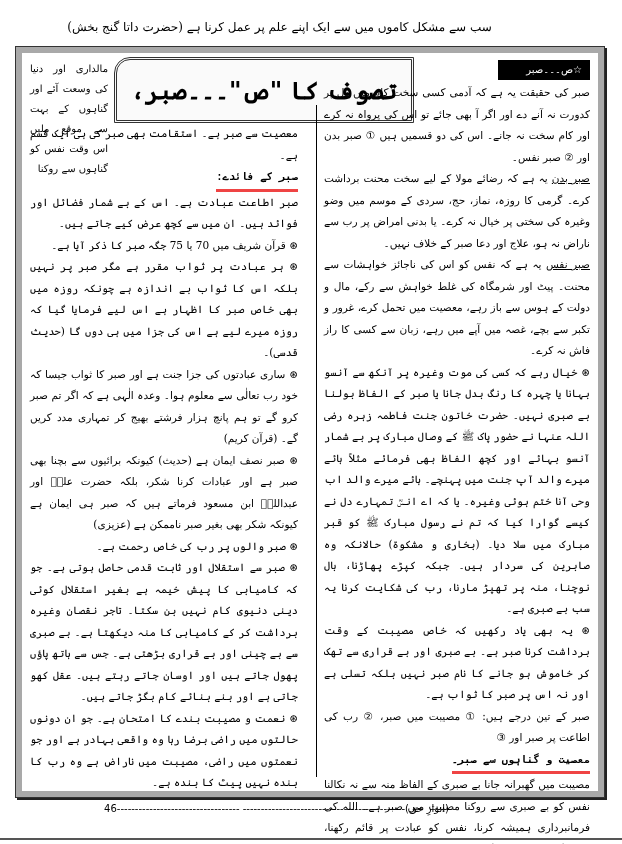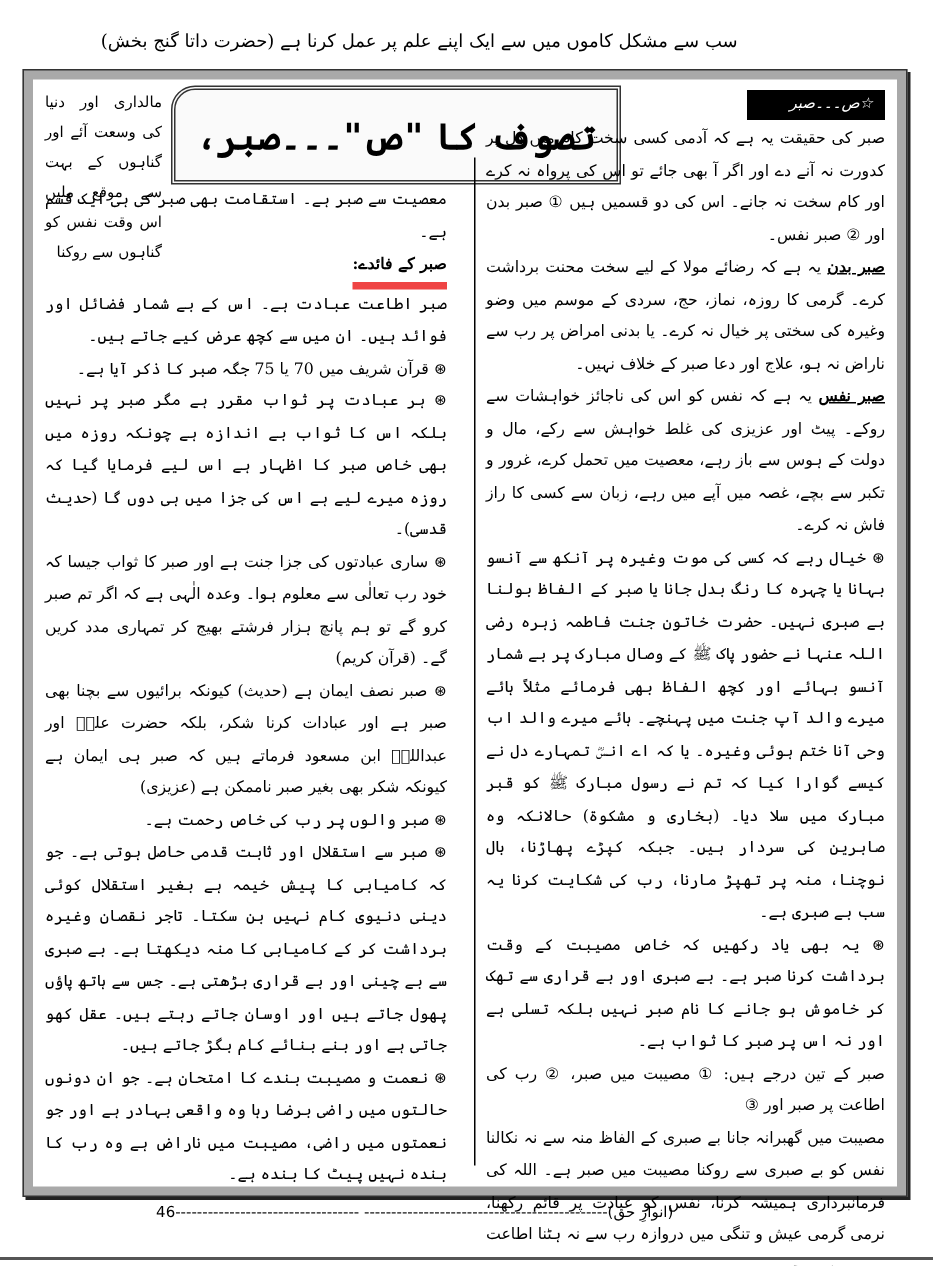--- a/index.html
+++ b/index.html
@@ -6,22 +6,22 @@
   body { width:622px; height:844px; position:relative; overflow:hidden; font-family:"DejaVu Serif", serif; color:#000; }
   .top-quote { position:absolute; top:20px; left:0; width:559px; text-align:center; font-size:12px; direction:rtl; }
   .frame { position:absolute; left:15px; top:46px; width:590px; height:752px; background:#a9a9a9; border:1px solid #333; box-sizing:border-box; box-shadow:2px 2px 0 #222; }
   .inner { position:absolute; left:6px; top:6px; right:6px; bottom:6px; background:#fff; }
   .divider { position:absolute; left:294px; top:52px; bottom:14px; width:1px; background:#000; }
   .col { position:absolute; direction:rtl; text-align:justify; font-size:10.5px; line-height:21.5px; }
   .col-right { left:302px; right:8px; top:6px; }
   .col-left { left:8px; right:300px; top:6px; }
   .col p { margin:0; }
   .section-tag { display:inline-block; background:#000; color:#fff; padding:1px 8px 1px 28px; font-size:10px; line-height:18px; margin-bottom:2px; }
-  .heading { text-decoration:underline; font-weight:bold; }
-  .subhead { font-weight:bold; border-bottom:5px solid #ef4444; display:inline-block; }
+  .heading { text-decoration:underline; font-weight:normal; }
+  .subhead { font-weight:bold; border-bottom:3px solid #ef4444; display:inline-block;font-family:Liberation Mono, monospace; }
   .title-box-wrap { position:absolute; left:92px; top:4px; width:300px; height:66px; }
   .title-box2 { position:absolute; left:0; top:0; right:0; bottom:0; border:3px double #333; border-radius:16px 0 0 0; background:#fafafa; display:flex; align-items:center; justify-content:center; font-size:24px; font-weight:bold; direction:rtl; }
   .left-float { position:absolute; left:8px; top:6px; width:78px; direction:rtl; font-size:10px; line-height:20px; text-align:justify; }
   .footer { position:absolute; top:803px; left:0; width:553px; text-align:center; font-size:10px; font-family:"DejaVu Sans", sans-serif; direction:ltr; letter-spacing:0; }
   .bottom-rule { position:absolute; left:0; right:0; bottom:4px; height:2px; background:#555; }
 </style>
 </head>
 <body>
 
 <div class="top-quote">سب سے مشکل کاموں میں سے ایک اپنے علم پر عمل کرنا ہے (حضرت داتا گنج بخش)</div>
@@ -29,27 +29,28 @@
 <div class="frame">
   <div class="inner">
 
     <div class="title-box-wrap">
       <div class="title-box2">تصوف کا "ص"۔۔۔صبر،</div>
     </div>
 
     <div class="divider"></div>
 
     <div class="col col-right">
-      <div style="font-style:italic;"><span class="section-tag">☆ص۔۔۔صبر</span></div>
+      <div style=""><span class="section-tag">☆ص۔۔۔صبر</span></div>
       <p>صبر کی حقیقت یہ ہے کہ آدمی کسی سخت کام میں دل پر کدورت نہ آنے دے اور اگر آ بھی جائے تو اس کی پرواہ نہ کرے اور کام سخت نہ جانے۔ اس کی دو قسمیں ہیں ① صبر بدن اور ② صبر نفس۔</p>
       <p><span class="heading">صبر بدن</span><span> یہ ہے کہ رضائے مولا کے لیے سخت محنت برداشت کرے۔ گرمی کا روزہ، نماز، حج، سردی کے موسم میں وضو وغیرہ کی سختی پر خیال نہ کرے۔ یا بدنی امراض پر رب سے ناراض نہ ہو، علاج اور دعا صبر کے خلاف نہیں۔</span></p>
-      <p><span class="heading">صبر نفس</span><span> یہ ہے کہ نفس کو اس کی ناجائز خواہشات سے روکے۔ پیٹ اور عزیزی کی غلط خواہش سے رکے، مال و دولت کے ہوس سے باز رہے، معصیت میں تحمل کرے، غرور و تکبر سے بچے، غصہ میں آپے میں رہے، زبان سے کسی کا راز فاش نہ کرے۔</span></p>
+      <p><span class="heading">صبر نفس</span><span> یہ ہے کہ نفس کو اس کی ناجائز خواہشات سے محنت۔ پیٹ اور شرمگاہ کی غلط خواہش سے رکے، مال و دولت کے ہوس سے باز رہے، معصیت میں تحمل کرے، غرور و تکبر سے بچے، غصہ میں آپے میں رہے، زبان سے کسی کا راز فاش نہ کرے۔</span></p>
       <p>⊛ خیال رہے کہ کسی کی موت وغیرہ پر آنکھ سے آنسو بہانا یا چہرہ کا رنگ بدل جانا یا صبر کے الفاظ بولنا بے صبری نہیں۔ حضرت خاتون جنت فاطمہ زہرہ رضی اللہ عنہا نے حضور پاک ﷺ کے وصال مبارک پر بے شمار آنسو بہائے اور کچھ الفاظ بھی فرمائے مثلاً ہائے میرے والد آپ جنت میں پہنچے۔ ہائے میرے والد اب وحی آنا ختم ہوئی وغیرہ۔ یا کہ اے انسؓ تمہارے دل نے کیسے گوارا کیا کہ تم نے رسول مبارک ﷺ کو قبر مبارک میں سلا دیا۔ (بخاری و مشکوۃ) حالانکہ وہ صابرین کی سردار ہیں۔ جبکہ کپڑے پھاڑنا، بال نوچنا، منہ پر تھپڑ مارنا، رب کی شکایت کرنا یہ سب بے صبری ہے۔</p>
       <p>⊛ یہ بھی یاد رکھیں کہ خاص مصیبت کے وقت برداشت کرنا صبر ہے۔ بے صبری اور بے قراری سے تھک کر خاموش ہو جانے کا نام صبر نہیں بلکہ تسلی ہے اور نہ اس پر صبر کا ثواب ہے۔</p>
       <p>صبر کے تین درجے ہیں: ① مصیبت میں صبر، ② رب کی اطاعت پر صبر اور ③</p>
+      <p><span class="subhead">معصیت و گناہوں سے صبر۔</span></p>
       <p>مصیبت میں گھبرانہ جانا بے صبری کے الفاظ منہ سے نہ نکالنا نفس کو بے صبری سے روکنا مصیبت میں صبر ہے۔ اللہ کی فرمانبرداری ہمیشہ کرنا، نفس کو عبادت پر قائم رکھنا، نرمی گرمی عیش و تنگی میں دروازہ رب سے نہ ہٹنا اطاعت پر صبر ہے۔ جب</p>
     </div>
 
     <div class="left-float">مالداری اور دنیا کی وسعت آئے اور گناہوں کے بہت سے موقع ملیں اس وقت نفس کو گناہوں سے روکنا</div>
 
     <div class="col col-left" style="top:70px;">
       <p>معصیت سے صبر ہے۔ استقامت بھی صبر کی ہی ایک قسم ہے۔</p>
       <p><span class="subhead">صبر کے فائدے:</span></p>
       <p>صبر اطاعت عبادت ہے۔ اس کے بے شمار فضائل اور فوائد ہیں۔ ان میں سے کچھ عرض کیے جاتے ہیں۔</p>
       <p>⊛ قرآن شریف میں 70 یا 75 جگہ صبر کا ذکر آیا ہے۔</p>

